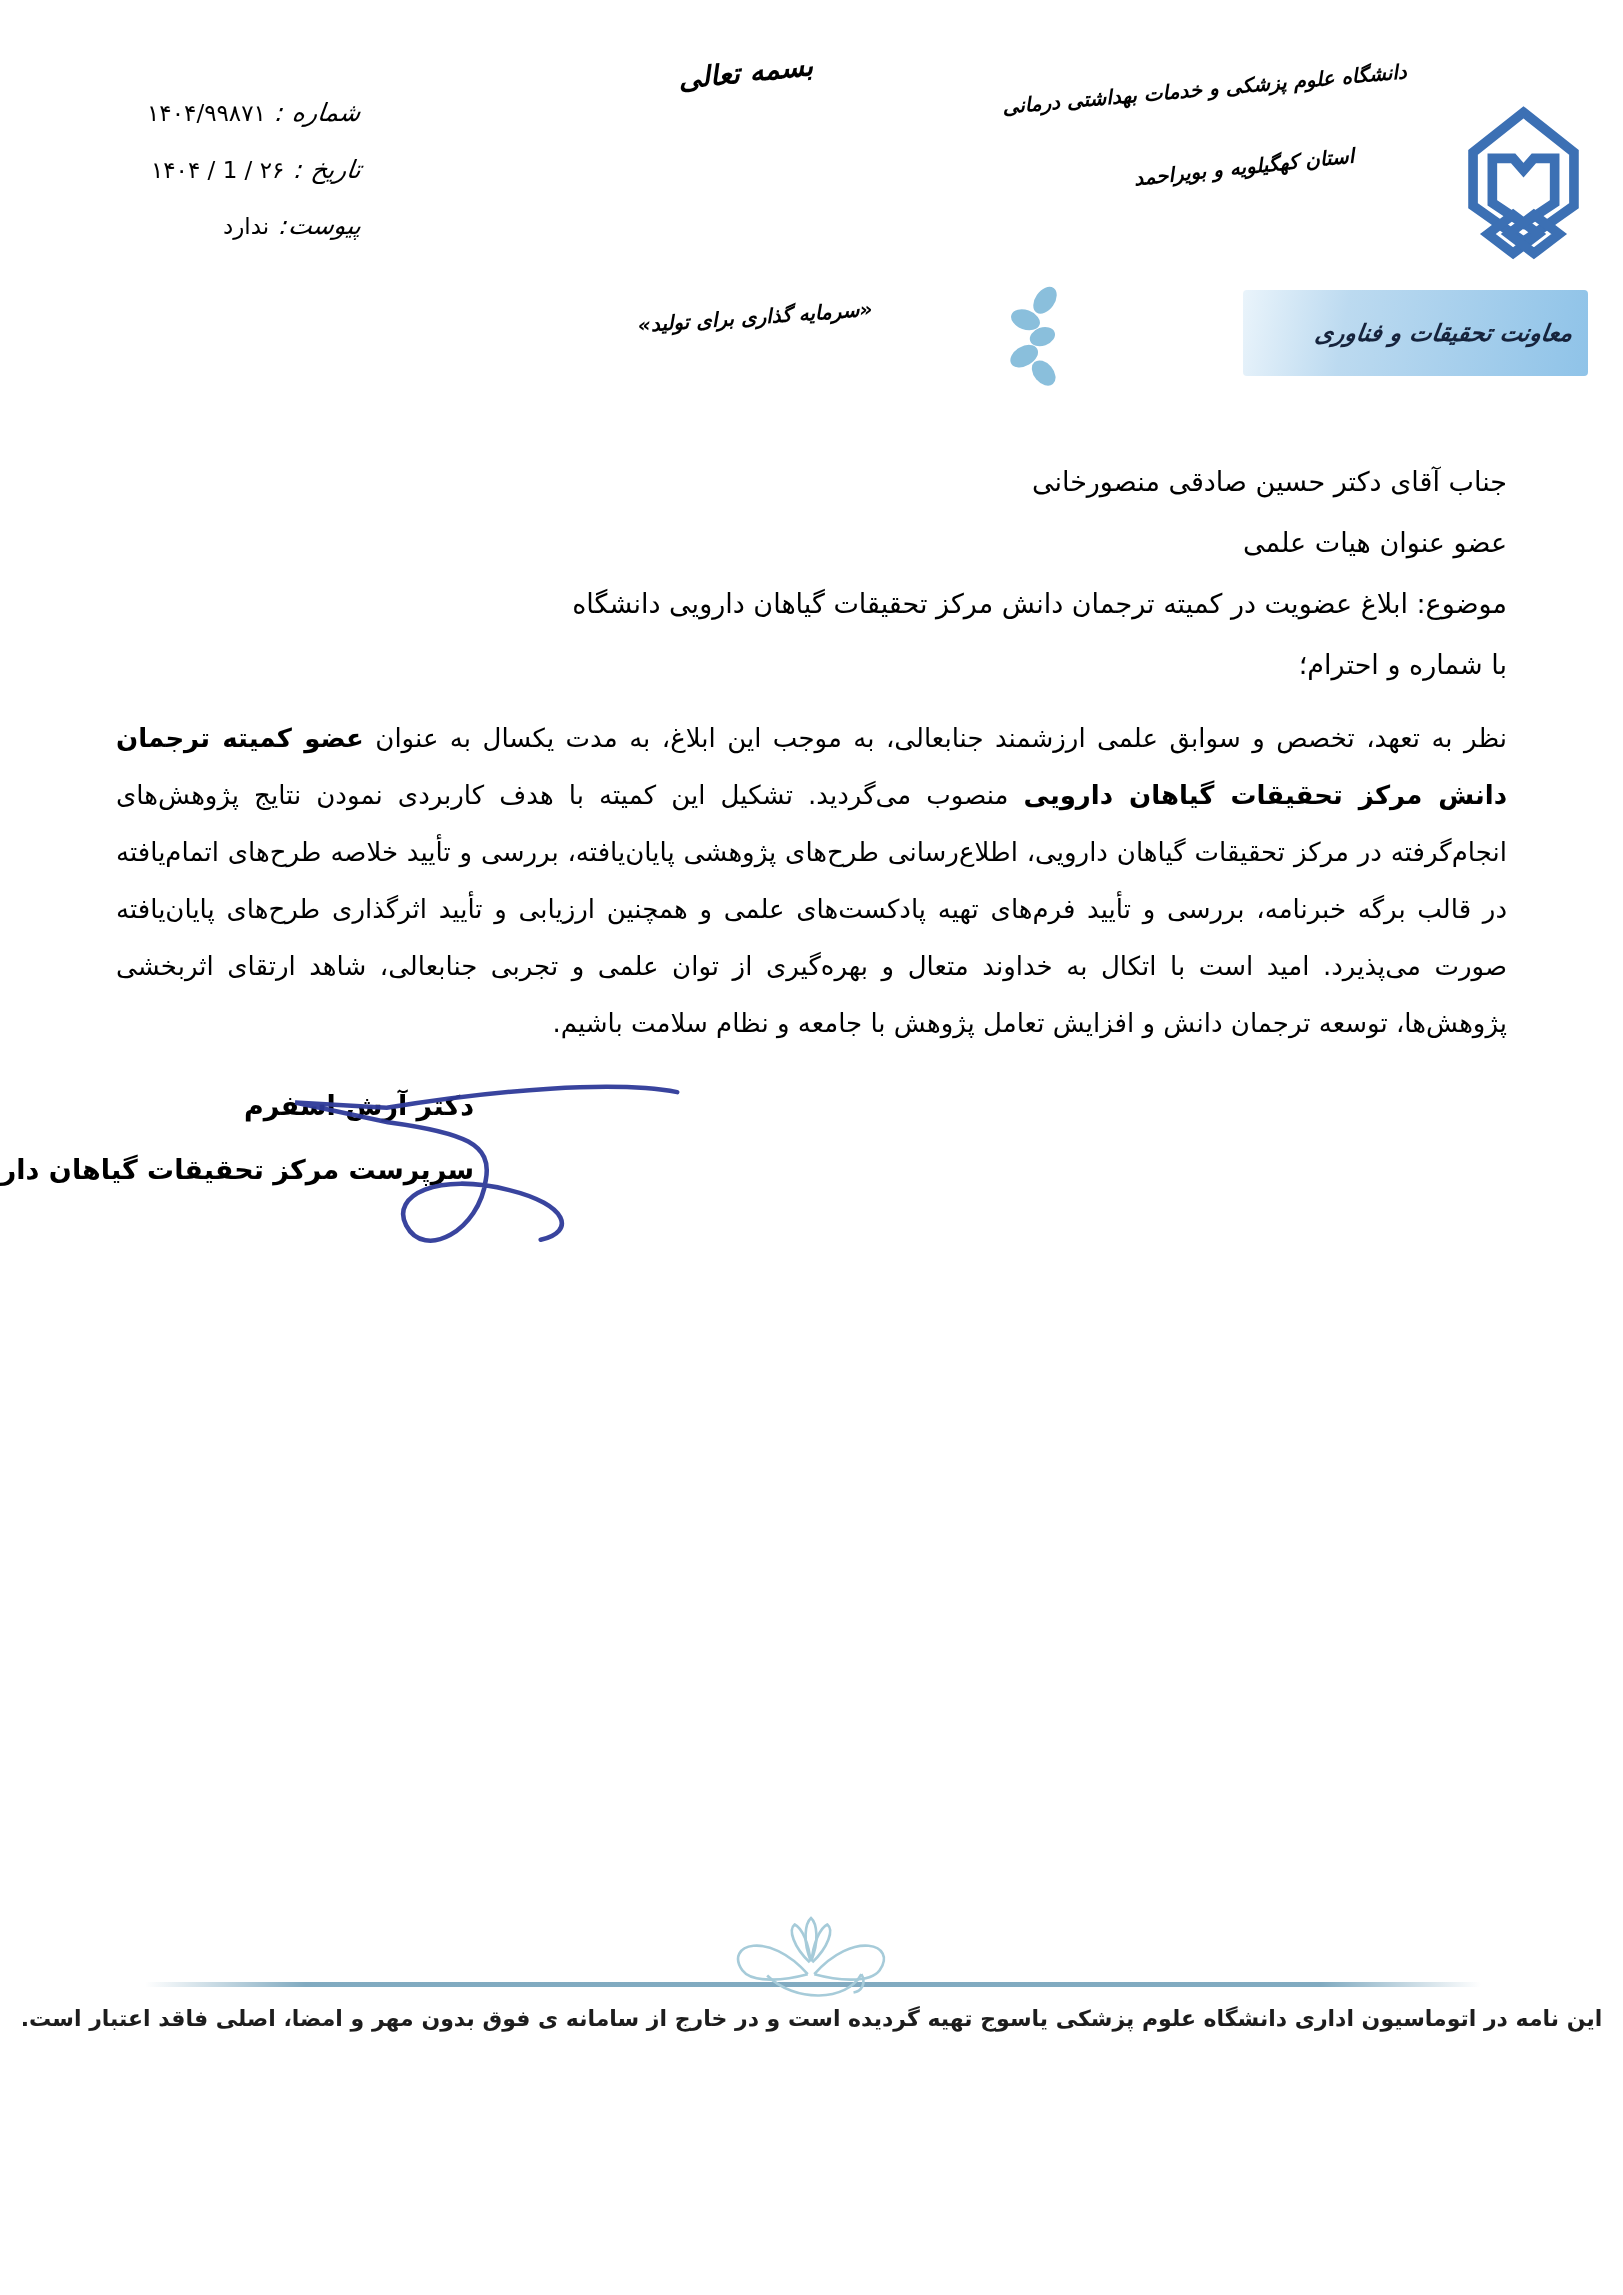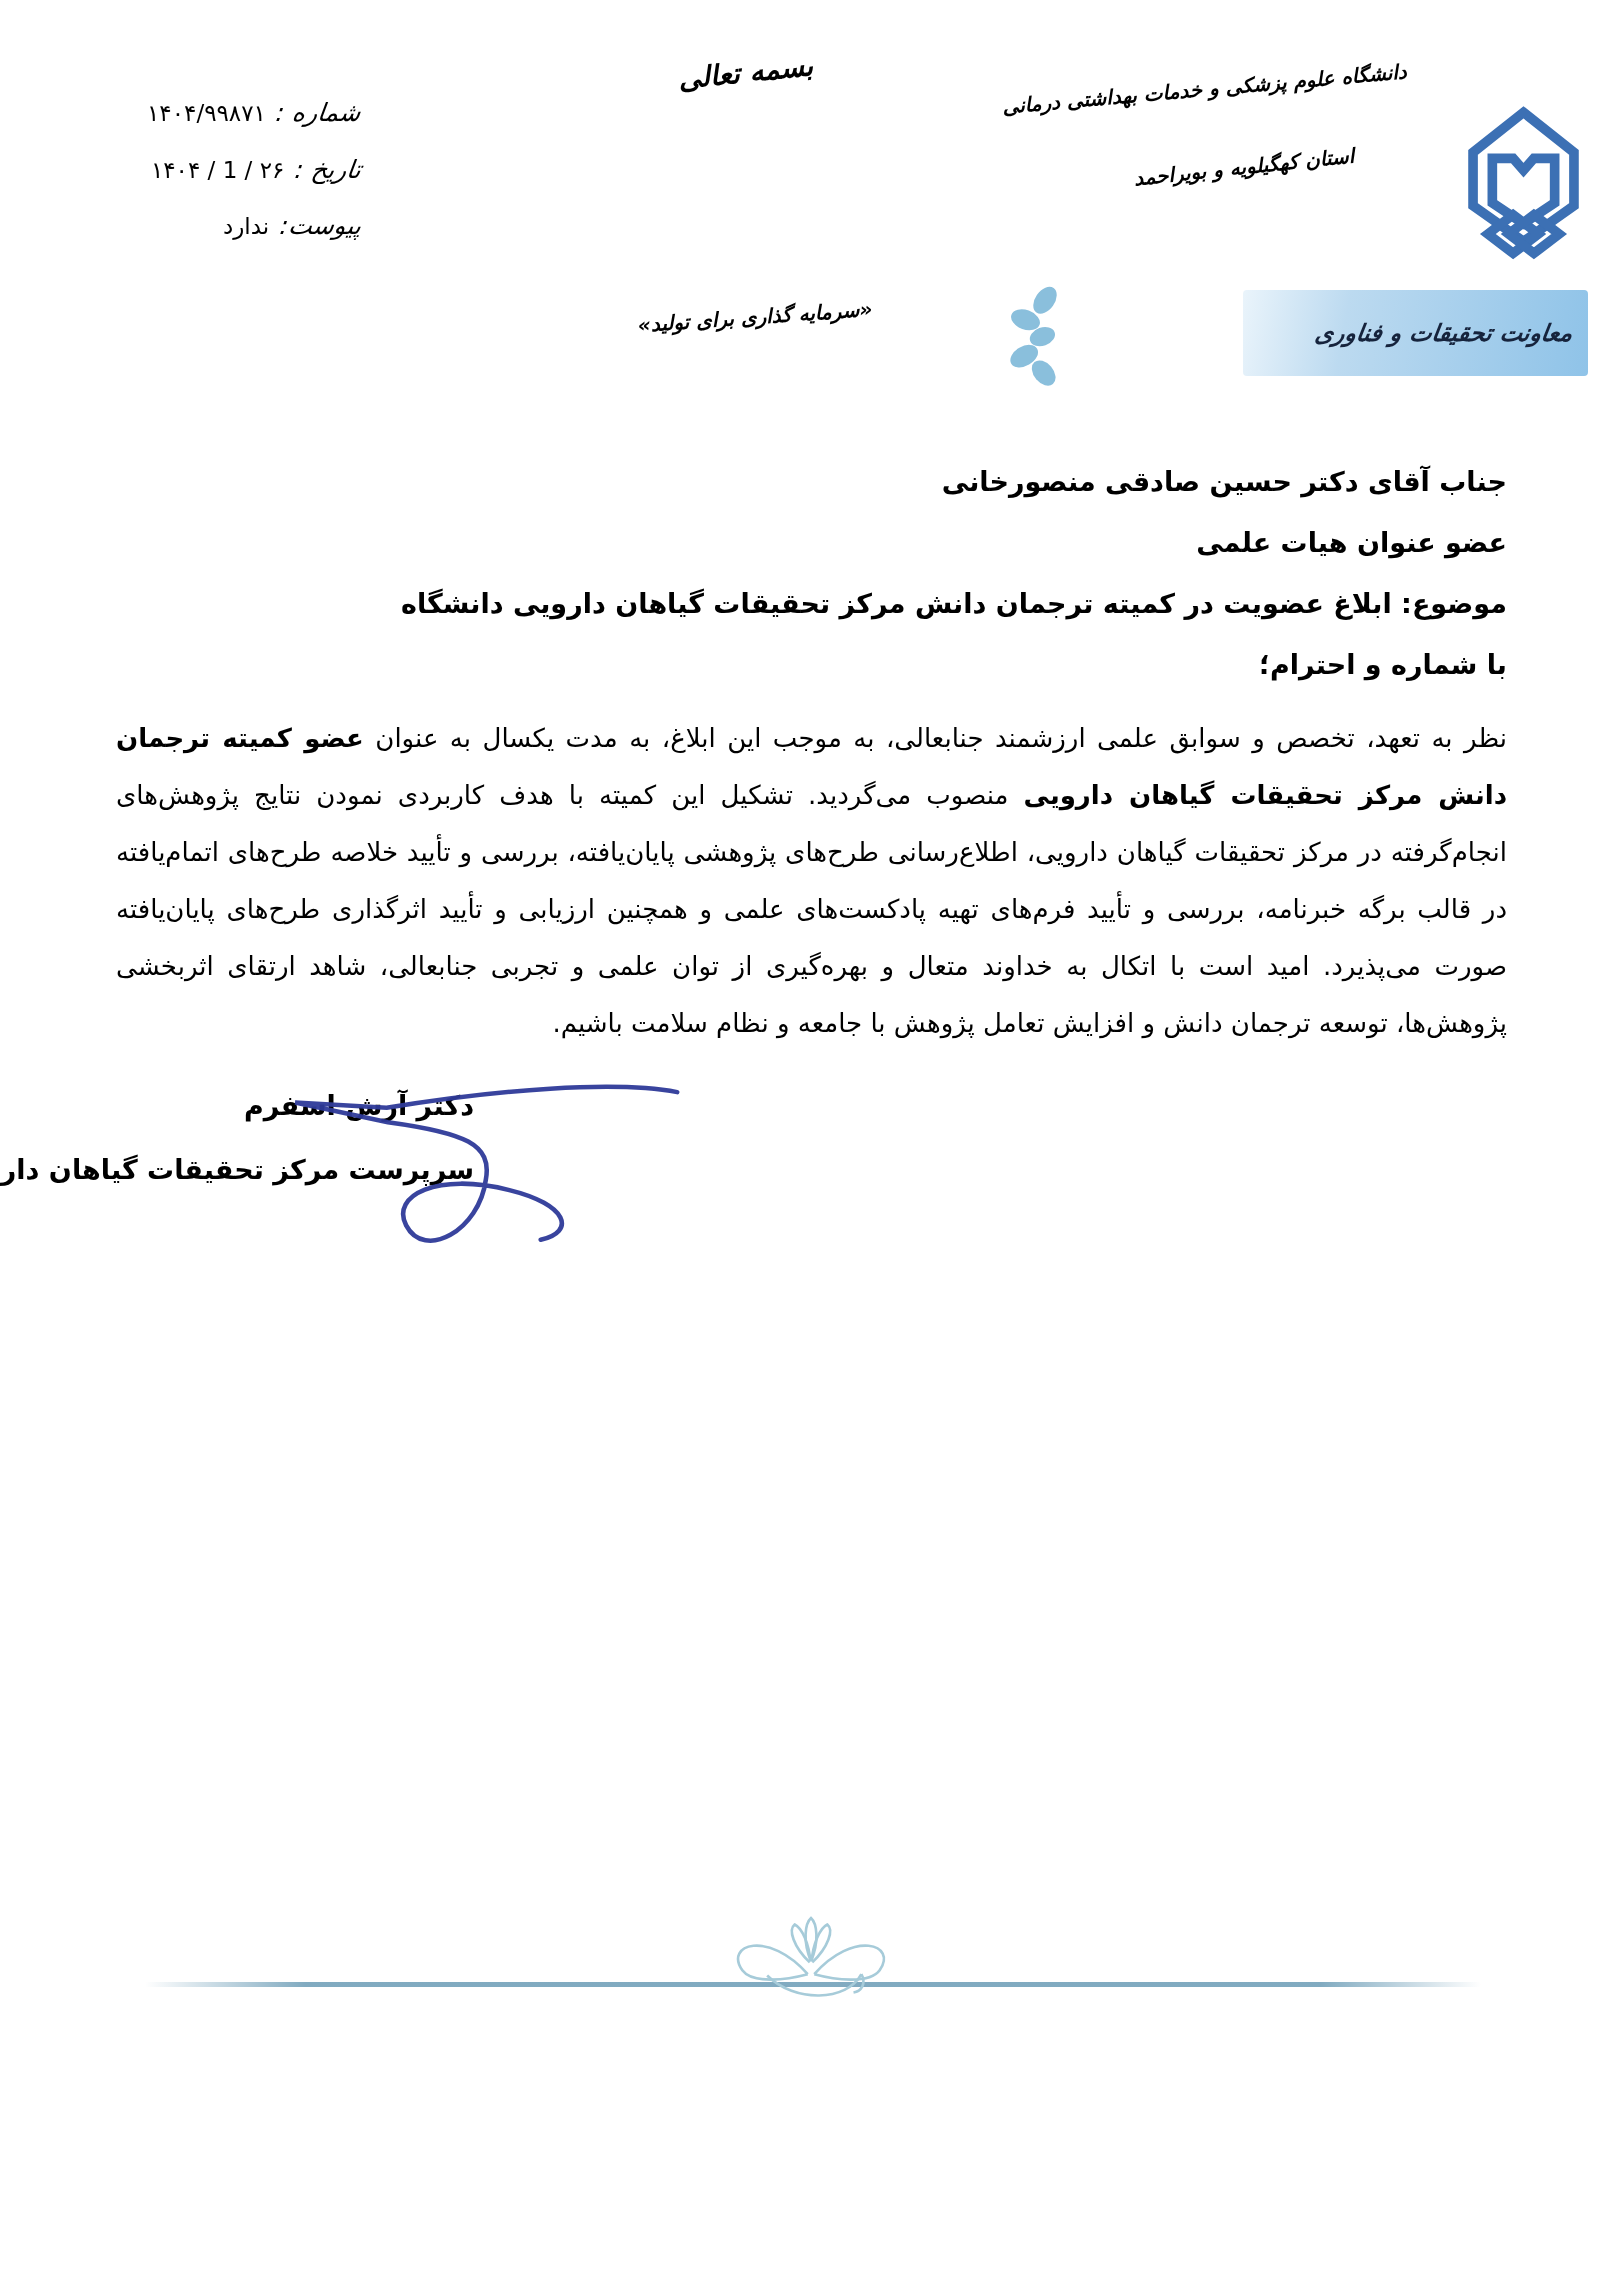--- a/index.html
+++ b/index.html
@@ -39,21 +39,21 @@
     display:flex;align-items:center;justify-content:flex-start;direction:rtl;
     padding:0 15.7px;box-sizing:border-box;
   }
   .banner-text{font-size:23.6px;font-style:italic;font-weight:bold;color:#16233c;transform:skewX(-8deg);white-space:nowrap;}
 
   .flower{position:absolute;top:283px;left:1006px;width:65px;height:106px;}
 
   
   .recipient{
     position:absolute;top:451px;right:116px;width:1393px;direction:rtl;text-align:right;
-    font-weight:bold;font-size:27px;line-height:61px;
+    font-weight:normal;font-size:27px;line-height:61px;
   }
   .letter-para{
     position:absolute;top:710px;right:116px;width:1391px;direction:rtl;
     text-align:justify;font-size:26px;line-height:57px;
   }
   .letter-para .bold{font-weight:bold;}
 
   
   .sign-block{
     position:absolute;top:1074px;left:167px;width:307px;direction:rtl;text-align:right;
@@ -147,15 +147,16 @@
     <g fill="none" stroke="#a6cbd9" stroke-width="4">
       <path d="M185,78 C172,48 176,20 185,12 C194,20 198,48 185,78"></path>
       <path d="M183,80 C158,56 150,30 160,22 C172,28 182,52 184,78"></path>
       <path d="M187,80 C212,56 220,30 210,22 C198,28 188,52 186,78"></path>
       <path d="M180,98 C120,30 52,52 80,92 C96,114 150,106 180,98"></path>
       <path d="M190,98 C250,30 318,52 290,92 C274,114 220,106 190,98"></path>
       <path d="M118,100 C160,142 240,140 262,98"></path>
       <path d="M262,98 C270,112 262,124 250,126"></path>
     </g>
   </svg>
+  <div class="footer-text">این نامه در اتوماسیون اداری دانشگاه علوم پزشکی یاسوج تهیه گردیده است و در خارج از سامانه ی فوق بدون مهر و امضا، اصلی فاقد اعتبار است.</div>
 
 </div>
 
 
 </body></html>

